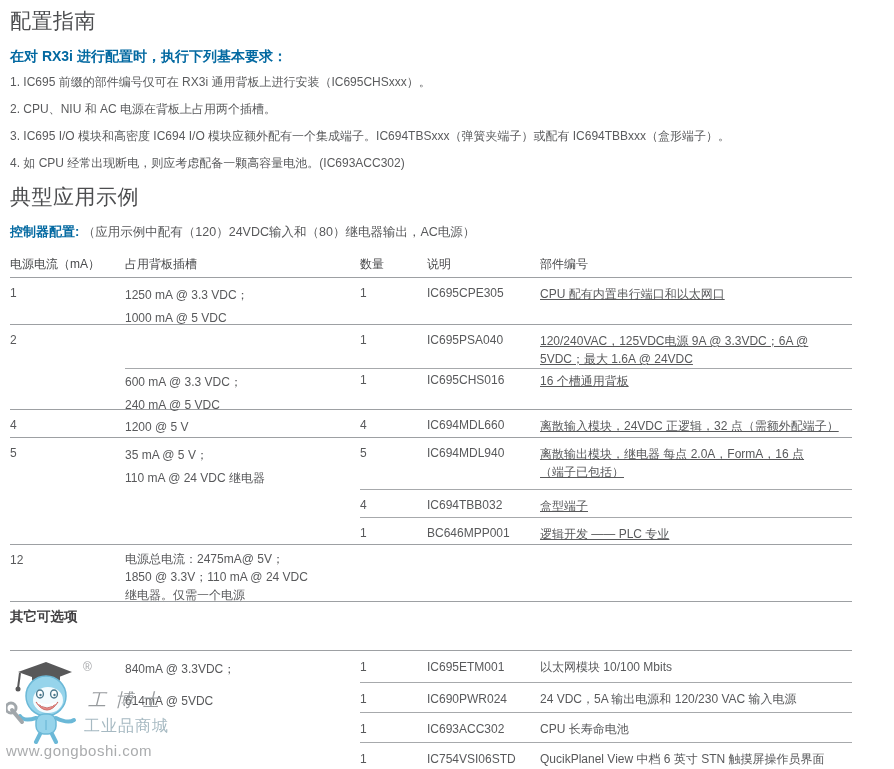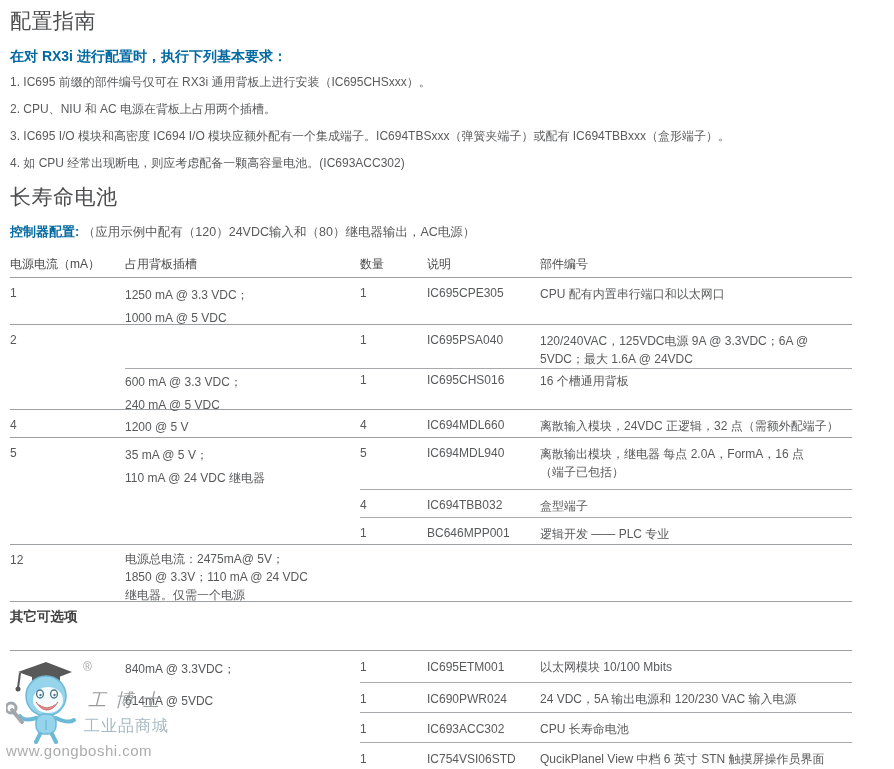--- a/index.html
+++ b/index.html
@@ -22,21 +22,21 @@
 
   
   .tbl1 { margin-top:9px; }
   .trow {
     display:grid;
     grid-template-columns:115px 235px 67px 113px 1fr;
     align-items:stretch; position:relative;
   }
   .c { padding-top:7px; font-size:12px; line-height:17px; overflow:visible; }
   .power { white-space:pre-line; line-height:23px; padding-top:6px; }
-  .desc  { white-space:pre-line; line-height:18px; }
+  .desc  { white-space:pre-line; line-height:18px;text-decoration:underline; }
   .tight { line-height:18px; padding-top:5px; }
 
   .thead { height:28px; }
   .thead .c { font-size:12px; color:#4a4b4d; padding-top:6px; }
 
   .bb-full { border-bottom:1px solid #9da0a3; }
   .bb-from2 .c2, .bb-from2 .c3, .bb-from2 .c4, .bb-from2 .c5 { border-bottom:1px solid #a7a9ac; }
   .bb-from3 .c3, .bb-from3 .c4, .bb-from3 .c5 { border-bottom:1px solid #a7a9ac; }
 
   .h47{height:47px} .h40{height:40px} .h45{height:45px} .h28{height:28px}
@@ -78,21 +78,21 @@
 
   <h1 class="doc-title">配置指南</h1>
 
   <p class="intro">在对 RX3i 进行配置时，执行下列基本要求：</p>
 
   <p class="req">1. IC695 前缀的部件编号仅可在 RX3i 通用背板上进行安装（IC695CHSxxx）。</p>
   <p class="req">2. CPU、NIU 和 AC 电源在背板上占用两个插槽。</p>
   <p class="req">3. IC695 I/O 模块和高密度 IC694 I/O 模块应额外配有一个集成端子。IC694TBSxxx（弹簧夹端子）或配有 IC694TBBxxx（盒形端子）。</p>
   <p class="req">4. 如 CPU 经常出现断电，则应考虑配备一颗高容量电池。(IC693ACC302)</p>
 
-  <h2 class="doc-title">长寿命电池</h2>
+  <h2 class="doc-title">典型应用示例</h2>
 
   <p class="ctrl"><span class="lbl">控制器配置:</span> <span>（应用示例中配有（120）24VDC输入和（80）继电器输出，AC电源）</span></p>
 
   <div class="tbl1">
 
     <div class="trow thead bb-full">
       <div class="c c2">电源电流（mA）</div>
       <div class="c c1">占用背板插槽</div>
       <div class="c c3">数量</div>
       <div class="c c5">说明</div>

